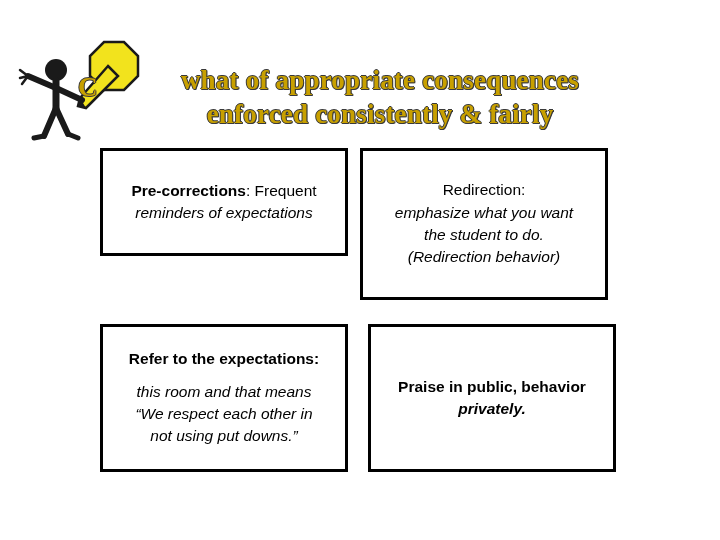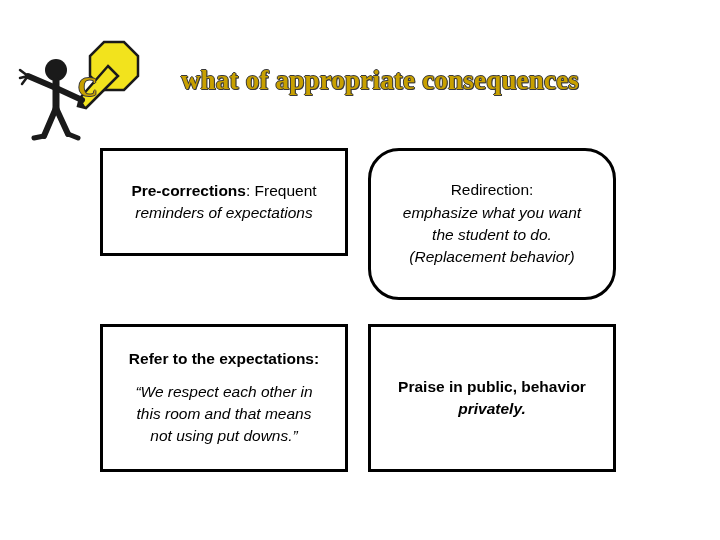--- a/index.html
+++ b/index.html
@@ -59,21 +59,21 @@
     text-align: center;
     color: #000000;
     font-size: 15.5px;
     line-height: 1.32;
     padding: 6px 10px;
   }
   .box p { margin: 0; }
   .box p + p { margin-top: 2px; font-style: italic; }
 
   .b-pre       { left: 100px; top: 148px; width: 248px; height: 108px; }
-  .b-redirect  { left: 368px; top: 148px; width: 248px; height: 152px; border-radius: 31px; }
+  .b-redirect  { left: 360px; top: 148px; width: 248px; height: 152px; }
   .b-refer     { left: 100px; top: 324px; width: 248px; height: 148px; }
   .b-praise    { left: 368px; top: 324px; width: 248px; height: 148px; }
 
   .lbl { font-weight: bold; }
   .redirect-head { margin-bottom: 6px; }
   .praise-text { font-weight: bold; }
 </style>
 </head>
 <body>
 
@@ -103,44 +103,45 @@
 
     <path d="M32 106 L22 108" stroke="#1a1a1a" stroke-width="5" stroke-linecap="round" fill="none"></path>
     <path d="M56 104 L66 108" stroke="#1a1a1a" stroke-width="5" stroke-linecap="round" fill="none"></path>
   </svg>
 </div>
 
 <div style="position:absolute; left:78px; top:72px; font-family:'Liberation Serif',serif; font-weight:bold; font-size:27px; color:#c8a000; text-shadow:-1px 0 #3a3a3a,0 -1px #3a3a3a,1px 0 #3a3a3a,0 1px #3a3a3a;">C</div>
 
 <div class="title-block">
   <span class="title-line">what of appropriate consequences</span>
+  <span class="title-line">enforced consistently &amp; fairly</span>
 </div>
 
 <div class="box b-pre">
   <p>
     <span class="lbl">Pre-corrections</span><span class="lbl-colon">:</span>
     <span>Frequent</span>
   </p>
   <p>reminders of expectations</p>
 </div>
 
 <div class="box b-redirect">
   <p class="redirect-head">
     <span>Redirection</span><span>:</span>
   </p>
   <p>emphasize what you want</p>
   <p>the student to do.</p>
-  <p>(Replacement behavior)</p>
+  <p>(Redirection behavior)</p>
 </div>
 
 <div class="box b-refer">
   <p style="margin-bottom:10px;">
     <span class="lbl">Refer to the expectations</span><span class="lbl">:</span>
   </p>
+  <p>this room and that means</p>
   <p>“We respect each other in</p>
-  <p>this room and that means</p>
   <p>not using put downs.”</p>
 </div>
 
 <div class="box b-praise">
   <p class="praise-text">Praise in public, behavior</p>
   <p class="praise-text">privately.</p>
 </div>
 
 </body></html>

